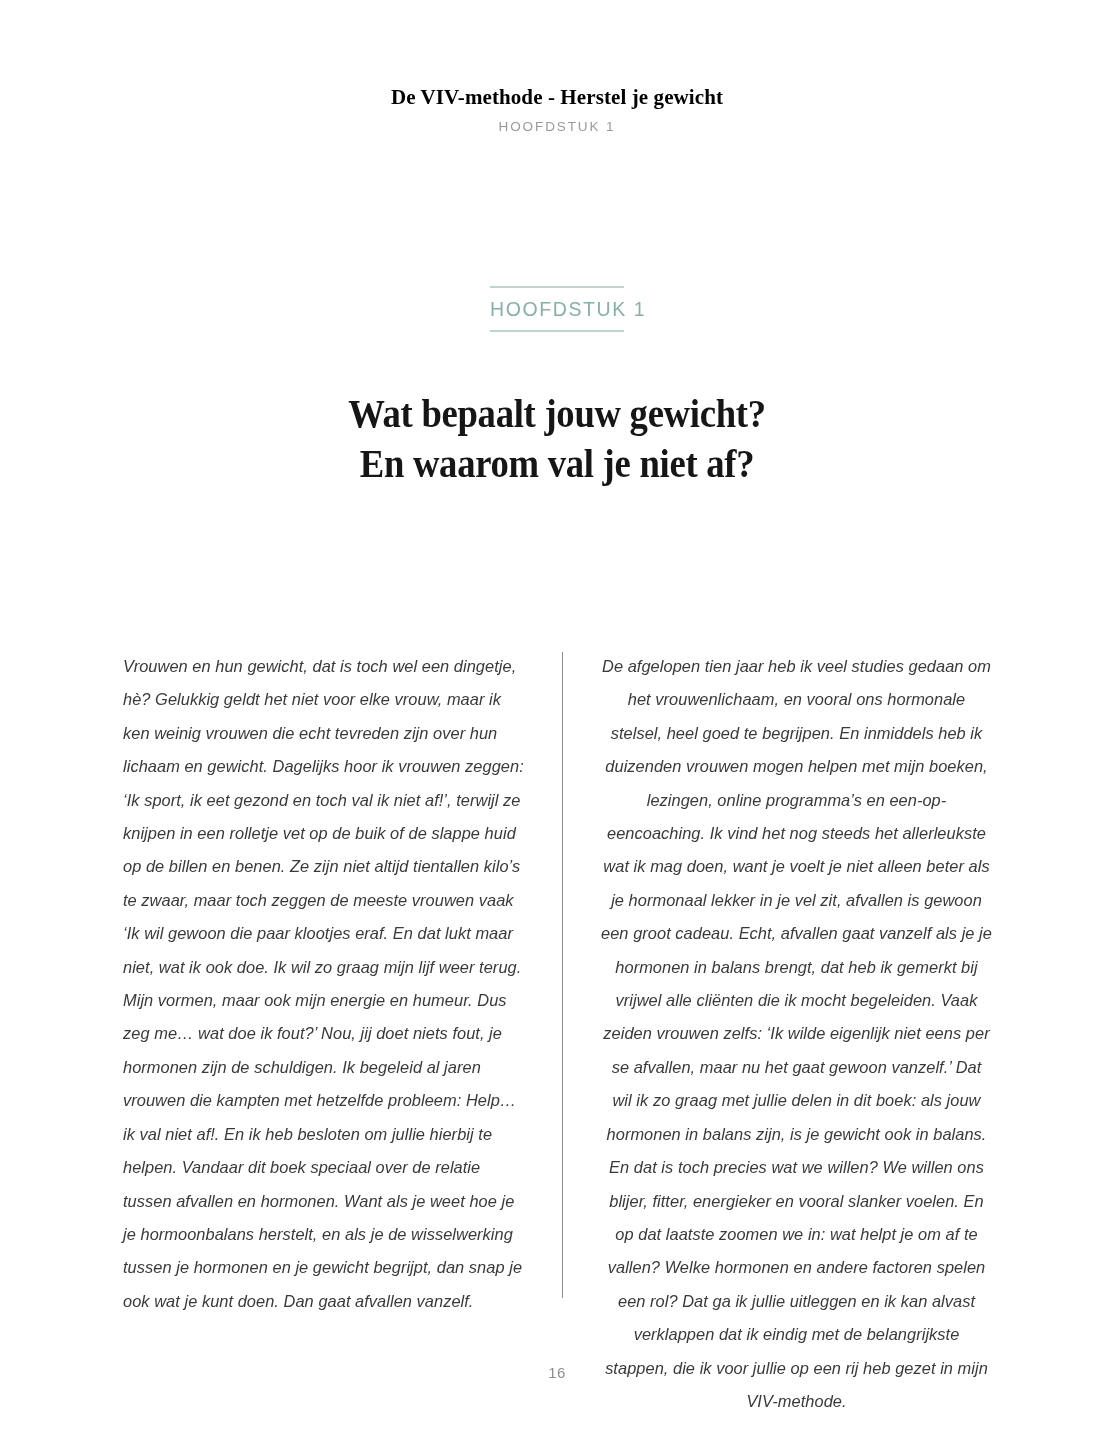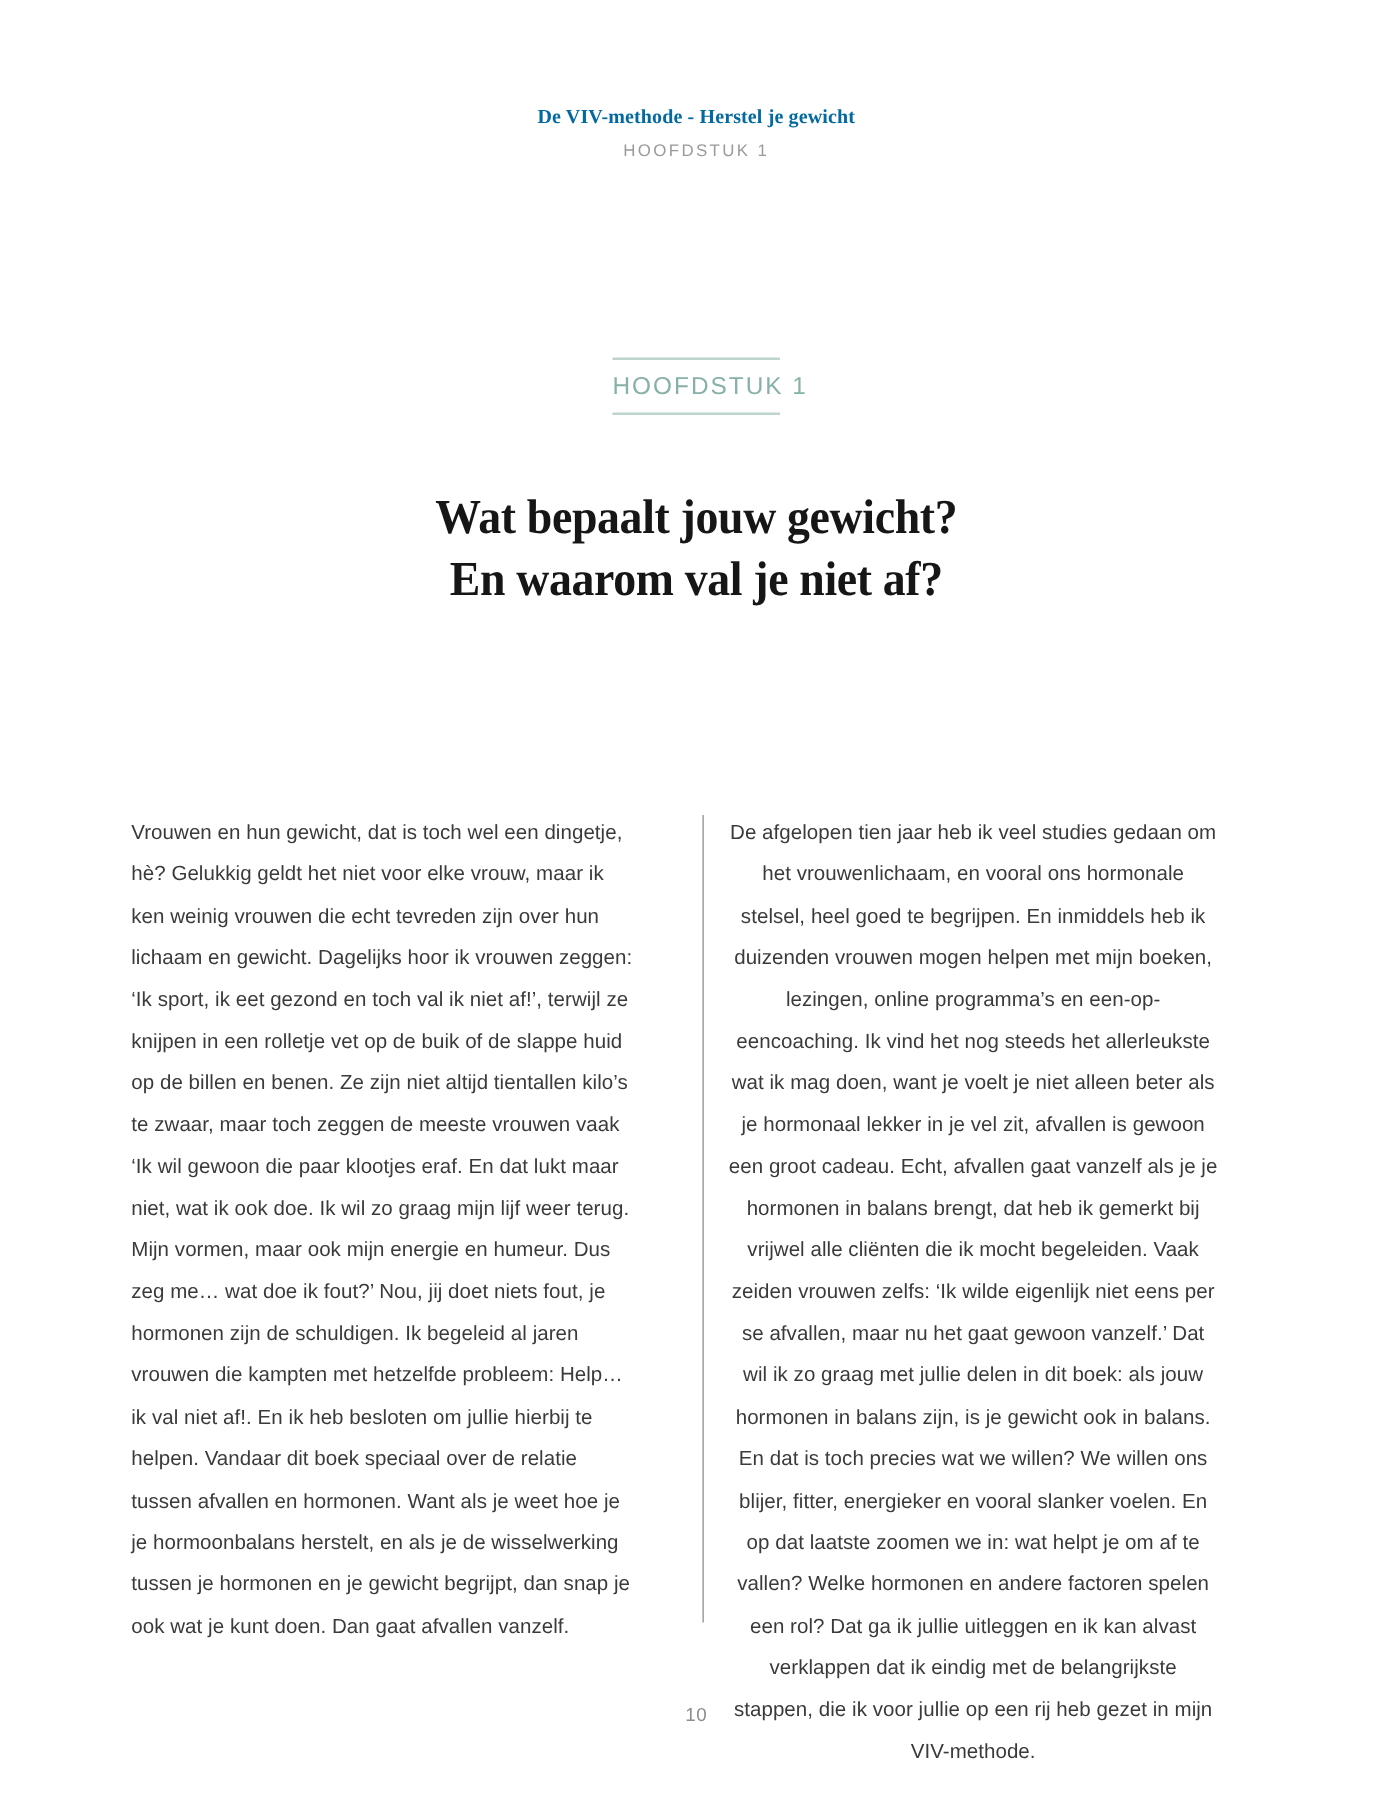--- a/index.html
+++ b/index.html
@@ -29,23 +29,23 @@
   .running-head {
     position: absolute;
     top: 84px;
     left: 0;
     width: 1114px;
     text-align: center;
   }
   .running-head-title {
     font-family: "Liberation Serif", serif;
     font-weight: 700;
-    font-size: 16px;
+    font-size: 21px;
     letter-spacing: 0.1px;
-    color: #0369a1;
+    color: #000000;
     line-height: 1.25;
     display: block;
   }
   .running-head-sub {
     display: block;
     margin-top: 9px;
     font-family: "Liberation Sans", sans-serif;
     font-weight: 300;
     font-size: 13.5px;
     letter-spacing: 1.9px;
@@ -93,24 +93,25 @@
     color: #161616;
     transform: scaleX(0.94);
     transform-origin: center top;
   }
   .chapter-title .tline { display: block; }
 
   
   .columns {
     position: absolute;
     top: 650px;
-    left: 105px;
+    left: 123px;
     width: 912px;
     display: flex;
     gap: 0;
+    font-style: italic;
   }
   .col {
     width: 435px;
     font-family: "Liberation Sans", sans-serif;
     font-weight: 300;
     font-size: 16.4px;
     line-height: 33.4px;
     color: #3a3a3a;
     letter-spacing: 0.05px;
   }
@@ -167,16 +168,16 @@
     <div class="col col-left">
       <p>Vrouwen en hun gewicht, dat is toch wel een dingetje, hè? Gelukkig geldt het niet voor elke vrouw, maar ik ken weinig vrouwen die echt tevreden zijn over hun lichaam en gewicht. Dagelijks hoor ik vrouwen zeggen: ‘Ik sport, ik eet gezond en toch val ik niet af!’, terwijl ze knijpen in een rolletje vet op de buik of de slappe huid op de billen en benen. Ze zijn niet altijd tientallen kilo’s te zwaar, maar toch zeggen de meeste vrouwen vaak ‘Ik wil gewoon die paar klootjes eraf. En dat lukt maar niet, wat ik ook doe. Ik wil zo graag mijn lijf weer terug. Mijn vormen, maar ook mijn energie en humeur. Dus zeg me… wat doe ik fout?’ Nou, jij doet niets fout, je hormonen zijn de schuldigen. Ik begeleid al jaren vrouwen die kampten met hetzelfde probleem: Help… ik val niet af!. En ik heb besloten om jullie hierbij te helpen. Vandaar dit boek speciaal over de relatie tussen afvallen en hormonen. Want als je weet hoe je je hormoonbalans herstelt, en als je de wisselwerking tussen je hormonen en je gewicht begrijpt, dan snap je ook wat je kunt doen. Dan gaat afvallen vanzelf.</p>
     </div>
     <div class="col col-right">
       <p>De afgelopen tien jaar heb ik veel studies gedaan om het vrouwenlichaam, en vooral ons hormonale stelsel, heel goed te begrijpen. En inmiddels heb ik duizenden vrouwen mogen helpen met mijn boeken, lezingen, online programma’s en een-op-eencoaching. Ik vind het nog steeds het allerleukste wat ik mag doen, want je voelt je niet alleen beter als je hormonaal lekker in je vel zit, afvallen is gewoon een groot cadeau. Echt, afvallen gaat vanzelf als je je hormonen in balans brengt, dat heb ik gemerkt bij vrijwel alle cliënten die ik mocht begeleiden. Vaak zeiden vrouwen zelfs: ‘Ik wilde eigenlijk niet eens per se afvallen, maar nu het gaat gewoon vanzelf.’ Dat wil ik zo graag met jullie delen in dit boek: als jouw hormonen in balans zijn, is je gewicht ook in balans. En dat is toch precies wat we willen? We willen ons blijer, fitter, energieker en vooral slanker voelen. En op dat laatste zoomen we in: wat helpt je om af te vallen? Welke hormonen en andere factoren spelen een rol? Dat ga ik jullie uitleggen en ik kan alvast verklappen dat ik eindig met de belangrijkste stappen, die ik voor jullie op een rij heb gezet in mijn VIV-methode.</p>
     </div>
   </div>
   <div class="col-divider"></div>
 
   <footer class="folio">
-    <span>10</span>
+    <span>16</span>
   </footer>
 
 </div>
 
 </body></html>

